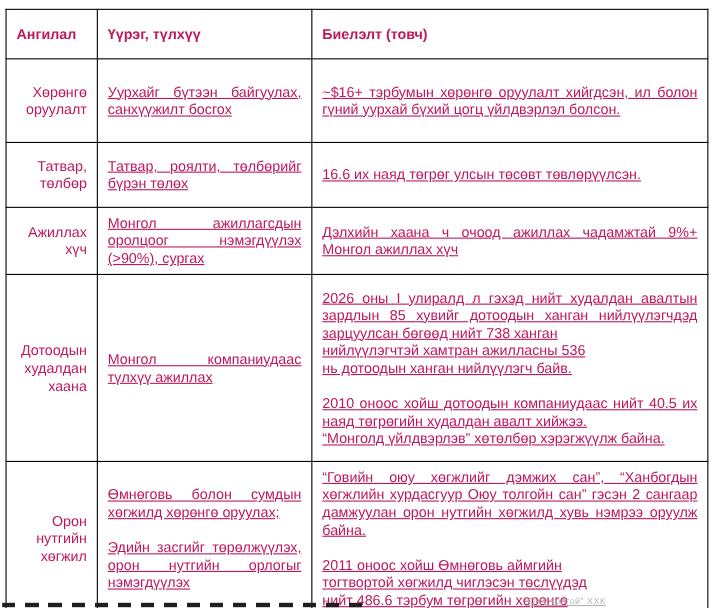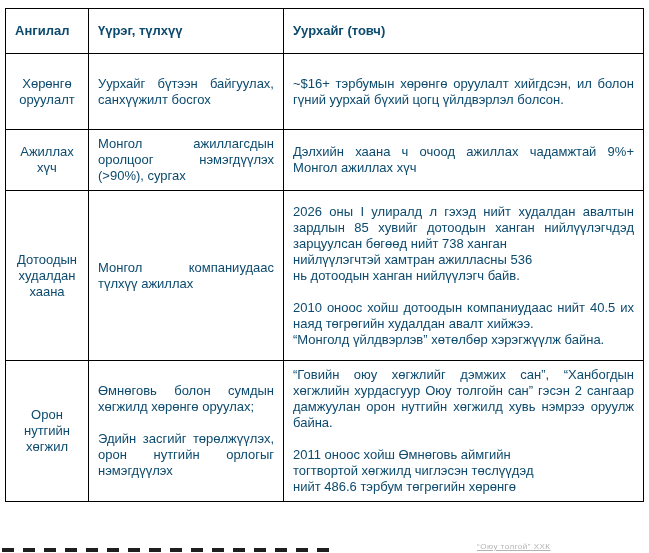--- a/index.html
+++ b/index.html
@@ -23,38 +23,39 @@
     table-layout: fixed;
     border-collapse: collapse;
     font-size: 13px;
     line-height: 16px;
   }
   table.commitments th,
   table.commitments td {
     border: 1.5px solid #000000;
     padding: 6px 9px;
     vertical-align: middle;
-    color: #0c4a6e;
+    color: #be185d;
     overflow: hidden;
   }
   table.commitments col.c1 { width: 83px; }
   table.commitments col.c2 { width: 195px; }
   table.commitments col.c3 { width: 360px; }
   table.commitments th {
     font-weight: bold;
     text-align: left;
     height: 32px;
   }
   td.cat {
-    text-align: center;
+    text-align: right;
     white-space: pre-line;
   }
   td.commit, td.fulfill {
     text-align: justify;
     white-space: pre-line;
+    text-decoration: underline;
   }
   tr.r1 { height: 76px; }
   tr.r2 { height: 59px; }
   tr.r3 { height: 57px; margin-top: 40px; }
   tr.r4 { height: 170px; }
   tr.r5 { height: 137px; }
   .watermark {
     position: absolute;
     left: 477px;
     top: 542px;
@@ -83,28 +84,33 @@
 <table class="commitments">
   <colgroup>
     <col class="c1">
       <col class="c2">
       <col class="c3">
   </colgroup>
   <thead>
     <tr>
       <th>Ангилал</th>
       <th>Үүрэг, түлхүү</th>
-      <th>Уурхайг (товч)</th>
+      <th>Биелэлт (товч)</th>
     </tr>
   </thead>
   <tbody id="table-body">
       <tr class="r1">
     <td class="cat">Хөрөнгө оруулалт</td>
     <td class="commit">Уурхайг бүтээн байгуулах, санхүүжилт босгох</td>
     <td class="fulfill">~$16+ тэрбумын хөрөнгө оруулалт хийгдсэн, ил болон гүний уурхай бүхий цогц үйлдвэрлэл болсон.</td>
+  </tr>
+      <tr class="r2">
+    <td class="cat">Татвар, төлбөр</td>
+    <td class="commit">Татвар, роялти, төлбөрийг бүрэн төлөх</td>
+    <td class="fulfill">16.6 их наяд төгрөг улсын төсөвт төвлөрүүлсэн.</td>
   </tr>
       <tr class="r3">
     <td class="cat">Ажиллах хүч</td>
     <td class="commit">Монгол ажиллагсдын оролцоог нэмэгдүүлэх (&gt;90%), сургах</td>
     <td class="fulfill">Дэлхийн хаана ч очоод ажиллах чадамжтай 9%+ Монгол ажиллах хүч</td>
   </tr>
       <tr class="r4">
     <td class="cat">Дотоодын худалдан хаана</td>
     <td class="commit">Монгол компаниудаас түлхүү ажиллах</td>
     <td class="fulfill">2026 оны I улиралд л гэхэд нийт худалдан авалтын зардлын 85 хувийг дотоодын ханган нийлүүлэгчдэд зарцуулсан бөгөөд нийт 738 ханган

